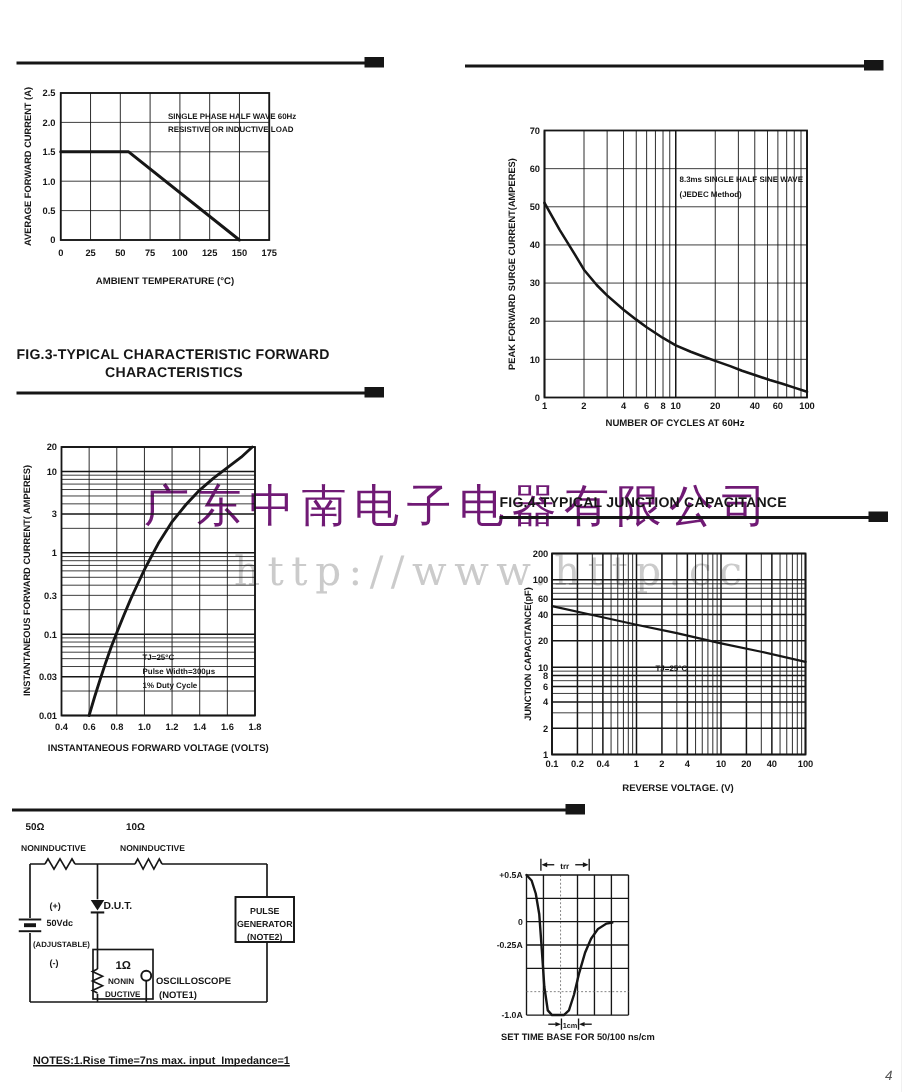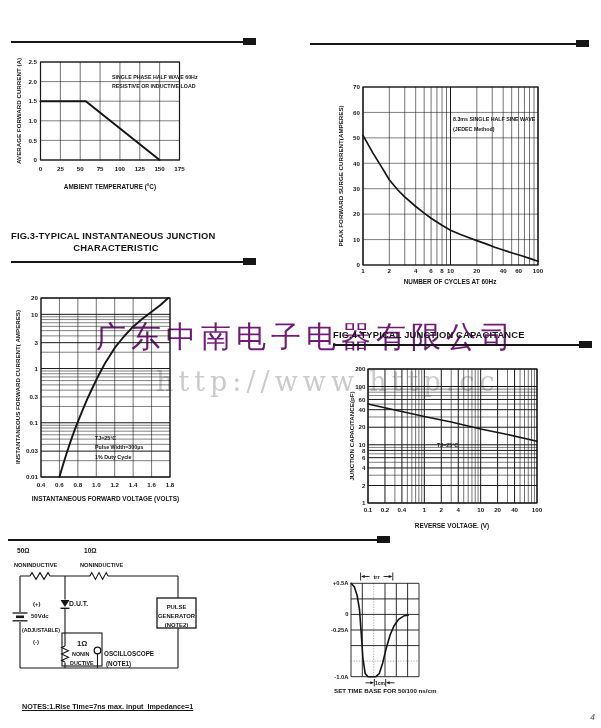--- a/index.html
+++ b/index.html
@@ -25,22 +25,22 @@
   <div class="wm wm-cjk">广东中南电子电器有限公司</div>
   <div class="wm wm-url">http://www.http.cc</div>
 
   <div class="rule" style="left:11px;top:41px;width:244px"></div>
   <div class="rule-sq" style="left:243px;top:38px"></div>
 
   <div class="rule" style="left:310px;top:43px;width:278px"></div>
   <div class="rule-sq" style="left:576px;top:40px"></div>
 
   <div class="ftitle" style="left:11px;top:230px;width:210px">
-    <span>FIG.3-TYPICAL INSTANTANEOUS JUNCTION</span>
-    <span class="center">CHARACTERISTIC</span>
+    <span>FIG.3-TYPICAL CHARACTERISTIC FORWARD</span>
+    <span class="center">CHARACTERISTICS</span>
   </div>
   <div class="rule" style="left:11px;top:261px;width:244px"></div>
   <div class="rule-sq" style="left:243px;top:258px"></div>
 
   <div class="ftitle" style="left:333px;top:329px;width:260px">
     <span>FIG.4-TYPICAL JUNCTION CAPACITANCE</span>
   </div>
   <div class="rule" style="left:333px;top:344px;width:259px"></div>
   <div class="rule-sq" style="left:579px;top:341px"></div>
 

